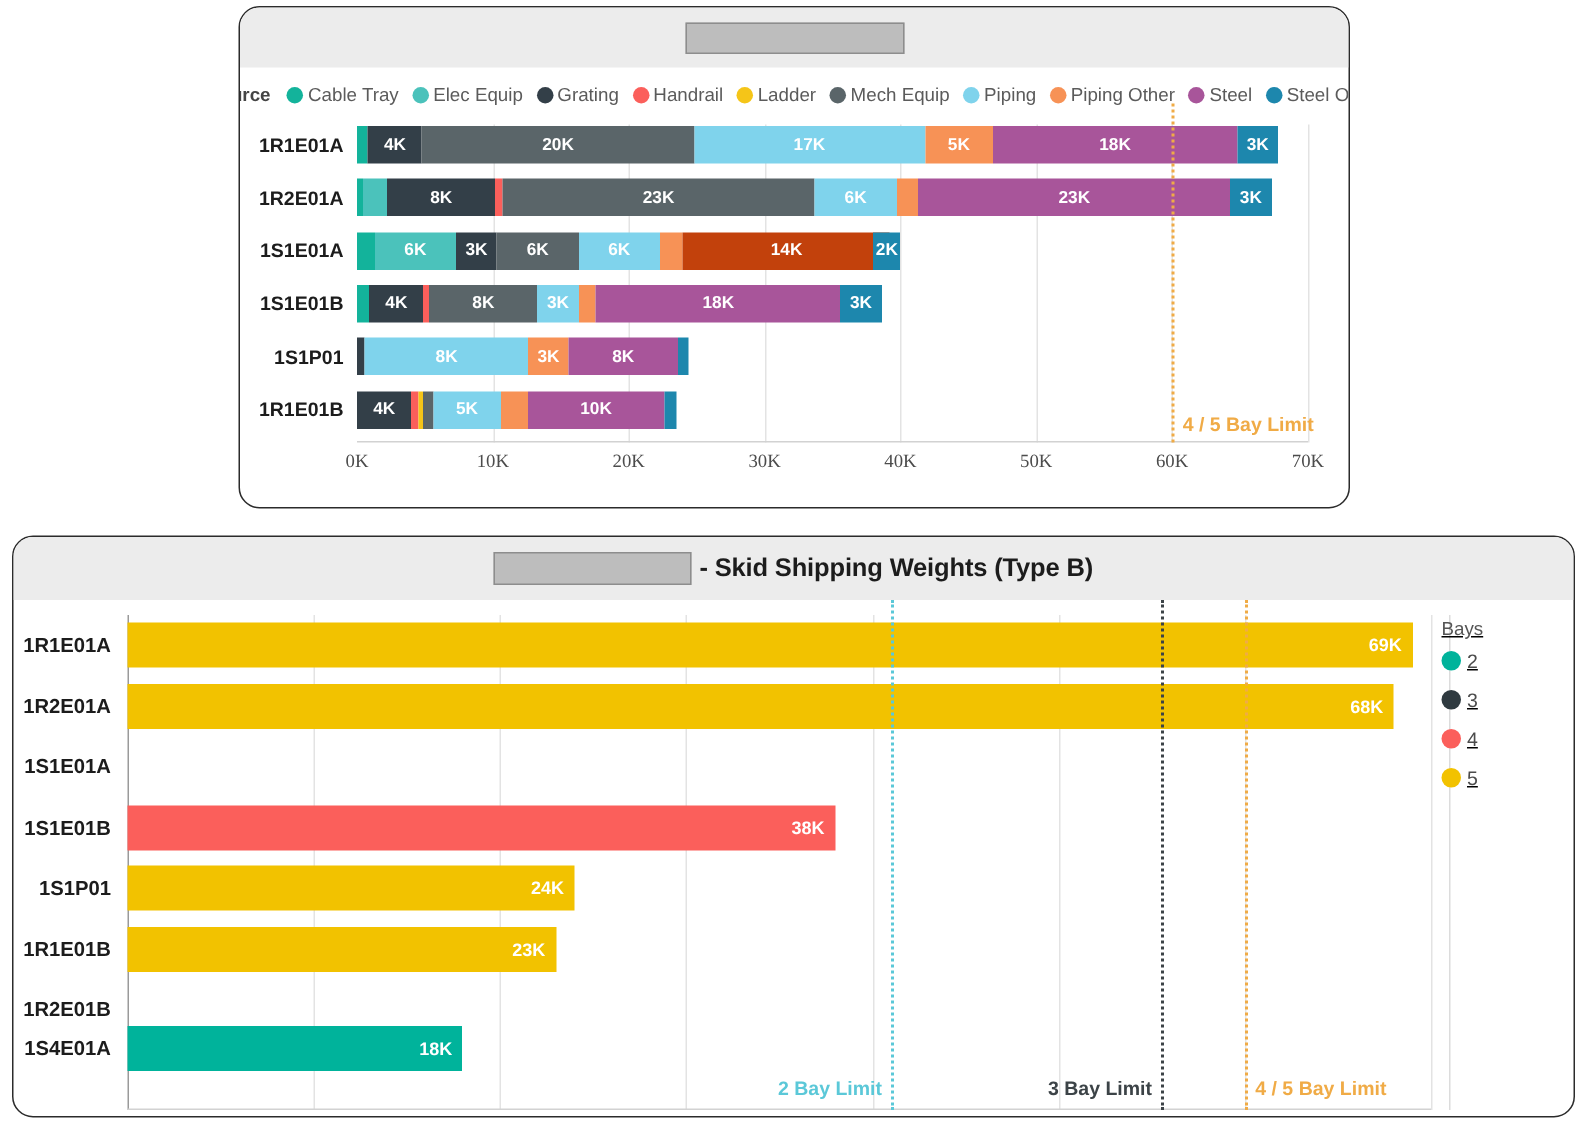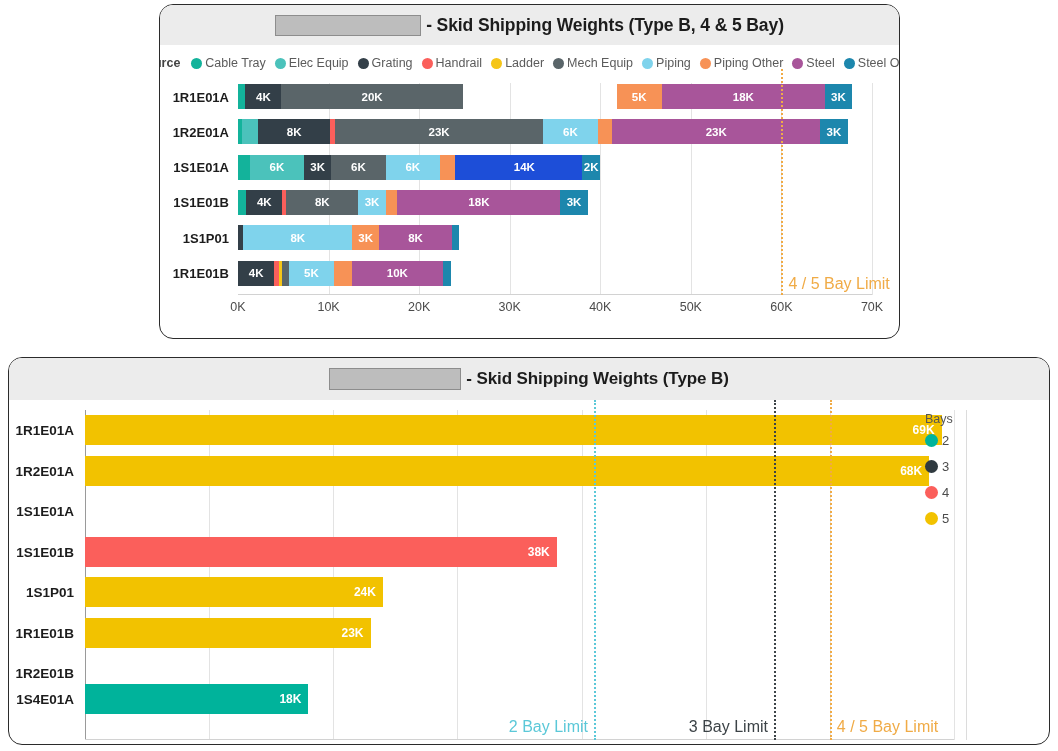--- a/index.html
+++ b/index.html
@@ -73,28 +73,28 @@
     position: absolute; top: 0; bottom: 0;
     display: flex; align-items: center; justify-content: center;
     overflow: hidden;
   }
   .seg span {
     font-size: 11.5px; font-weight: bold; color: #ffffff; white-space: nowrap;
   }
 
   .tick {
     position: absolute; top: 100%; transform: translateX(-50%);
-    font-size: 12.5px; color: #4c4c4c; padding-top: 5px; white-space: nowrap;
+    font-size: 12.5px; color: #4c4c4c; padding-top: 5px; white-space: nowrap; font-family: Liberation Serif, serif;
   }
 
   .limit {
     position: absolute; width: 0; border-left-width: 2.5px; border-left-style: dotted;
   }
   .limit-lbl {
-    position: absolute; font-size: 16px; white-space: nowrap;
+    position: absolute; font-size: 13px; white-space: nowrap; font-weight: bold;
   }
 
   
   .bar2 {
     position: absolute; left: 0; top: 0; bottom: 0;
     display: flex; align-items: center; justify-content: flex-end;
   }
   .bar2 span {
     font-size: 12px; font-weight: bold; color: #ffffff; padding-right: 7px;
   }
@@ -111,21 +111,20 @@
   .legend-sep { position: absolute; width: 1px; background: #dcdcdc; }
 </style>
 </head>
 <body>
 
 <div class="page">
 
   <div class="card" id="card-top">
     <div class="title-bar">
       <span class="redact"></span>
-      <span class="title-text">- Skid Shipping Weights (Type B, 4 &amp; 5 Bay)</span>
     </div>
 
     <div class="src-legend">
       <span class="legend-title">Source</span>
       <div id="src-legend-items" style="display:flex;align-items:flex-end;gap:9px;">
           <div class="lg-item">
             <span class="lg-dot" style="background:#13b39b;"></span>
             <span class="lg-label">Cable Tray</span>
           </div>
           <div class="lg-item">
@@ -186,20 +185,23 @@
         <div class="axisline" style="width:634px;"></div>
         <div class="row" style="top:1px;height:25px;">
           <div class="cat-label">1R1E01A</div>
           <div class="seg" style="left:0px;width:7.2457142857142856px;background:#13b39b;"></div>
           <div class="seg" style="left:7.2457142857142856px;width:36.22857142857143px;background:#333f48;">
             <span>4K</span>
           </div>
           <div class="seg" style="left:43.47428571428571px;width:181.14285714285714px;background:#5a6569;">
             <span>20K</span>
           </div>
+          <div class="seg" style="left:224.61714285714285px;width:153.97142857142862px;background:#7fd3ec;">
+            <span>17K</span>
+          </div>
           <div class="seg" style="left:378.58857142857147px;width:45.28571428571428px;background:#f79256;">
             <span>5K</span>
           </div>
           <div class="seg" style="left:423.87428571428575px;width:163.02857142857135px;background:#a8559a;">
             <span>18K</span>
           </div>
           <div class="seg" style="left:586.9028571428571px;width:27.171428571428578px;background:#1d87ad;">
             <span>3K</span>
           </div>
         </div>
@@ -234,21 +236,21 @@
           <div class="seg" style="left:66.11714285714285px;width:27.171428571428564px;background:#333f48;">
             <span>3K</span>
           </div>
           <div class="seg" style="left:93.28857142857142px;width:54.34285714285714px;background:#5a6569;">
             <span>6K</span>
           </div>
           <div class="seg" style="left:147.63142857142856px;width:54.342857142857156px;background:#7fd3ec;">
             <span>6K</span>
           </div>
           <div class="seg" style="left:201.9742857142857px;width:15.397142857142853px;background:#f79256;"></div>
-          <div class="seg" style="left:217.37142857142857px;width:138px;background:#1d4ed8;">
+          <div class="seg" style="left:217.37142857142857px;width:138px;background:#c2410c;">
             <span>14K</span>
           </div>
           <div class="seg" style="left:344.1714285714285px;width:18.114285714285757px;background:#1d87ad;">
             <span>2K</span>
           </div>
         </div>
         <div class="row" style="top:106.89999999999999px;height:25px;">
           <div class="cat-label">1S1E01B</div>
           <div class="seg" style="left:0px;width:8.151428571428571px;background:#13b39b;"></div>
           <div class="seg" style="left:8.151428571428571px;width:36.22857142857143px;background:#333f48;">
@@ -373,21 +375,21 @@
         </div>
         <div class="limit" style="left:508.9857142857143px;top:-10px;height:340px;border-left-color:#5bc8d8;"></div>
         <div class="limit-lbl" style="left:502.9857142857143px;top:308px;color:#5bc8d8;transform:translateX(-100%);">2 Bay Limit</div>
         <div class="limit" style="left:688.9928571428571px;top:-10px;height:340px;border-left-color:#3c4347;"></div>
         <div class="limit-lbl" style="left:682.9928571428571px;top:308px;color:#3c4347;transform:translateX(-100%);">3 Bay Limit</div>
         <div class="limit" style="left:744.8571428571428px;top:-10px;height:340px;border-left-color:#f0ab46;"></div>
         <div class="limit-lbl" style="left:751.8571428571428px;top:308px;color:#f0ab46;">4 / 5 Bay Limit</div>
       </div>
 
     <div class="legend-sep" style="left:957px;top:52px;height:330px;"></div>
-    <div class="bays-legend" id="bays-legend" style="left:916px;top:54px;">
+    <div class="bays-legend" id="bays-legend" style="left:952px;top:54px;text-decoration:underline;">
       <div class="bl-title">Bays</div>
       <div id="bays-legend-items">
           <div class="bl-item">
             <span class="bl-dot" style="background:#00b39b;"></span>
             <span class="bl-label">2</span>
           </div>
           <div class="bl-item">
             <span class="bl-dot" style="background:#2f3a40;"></span>
             <span class="bl-label">3</span>
           </div>

